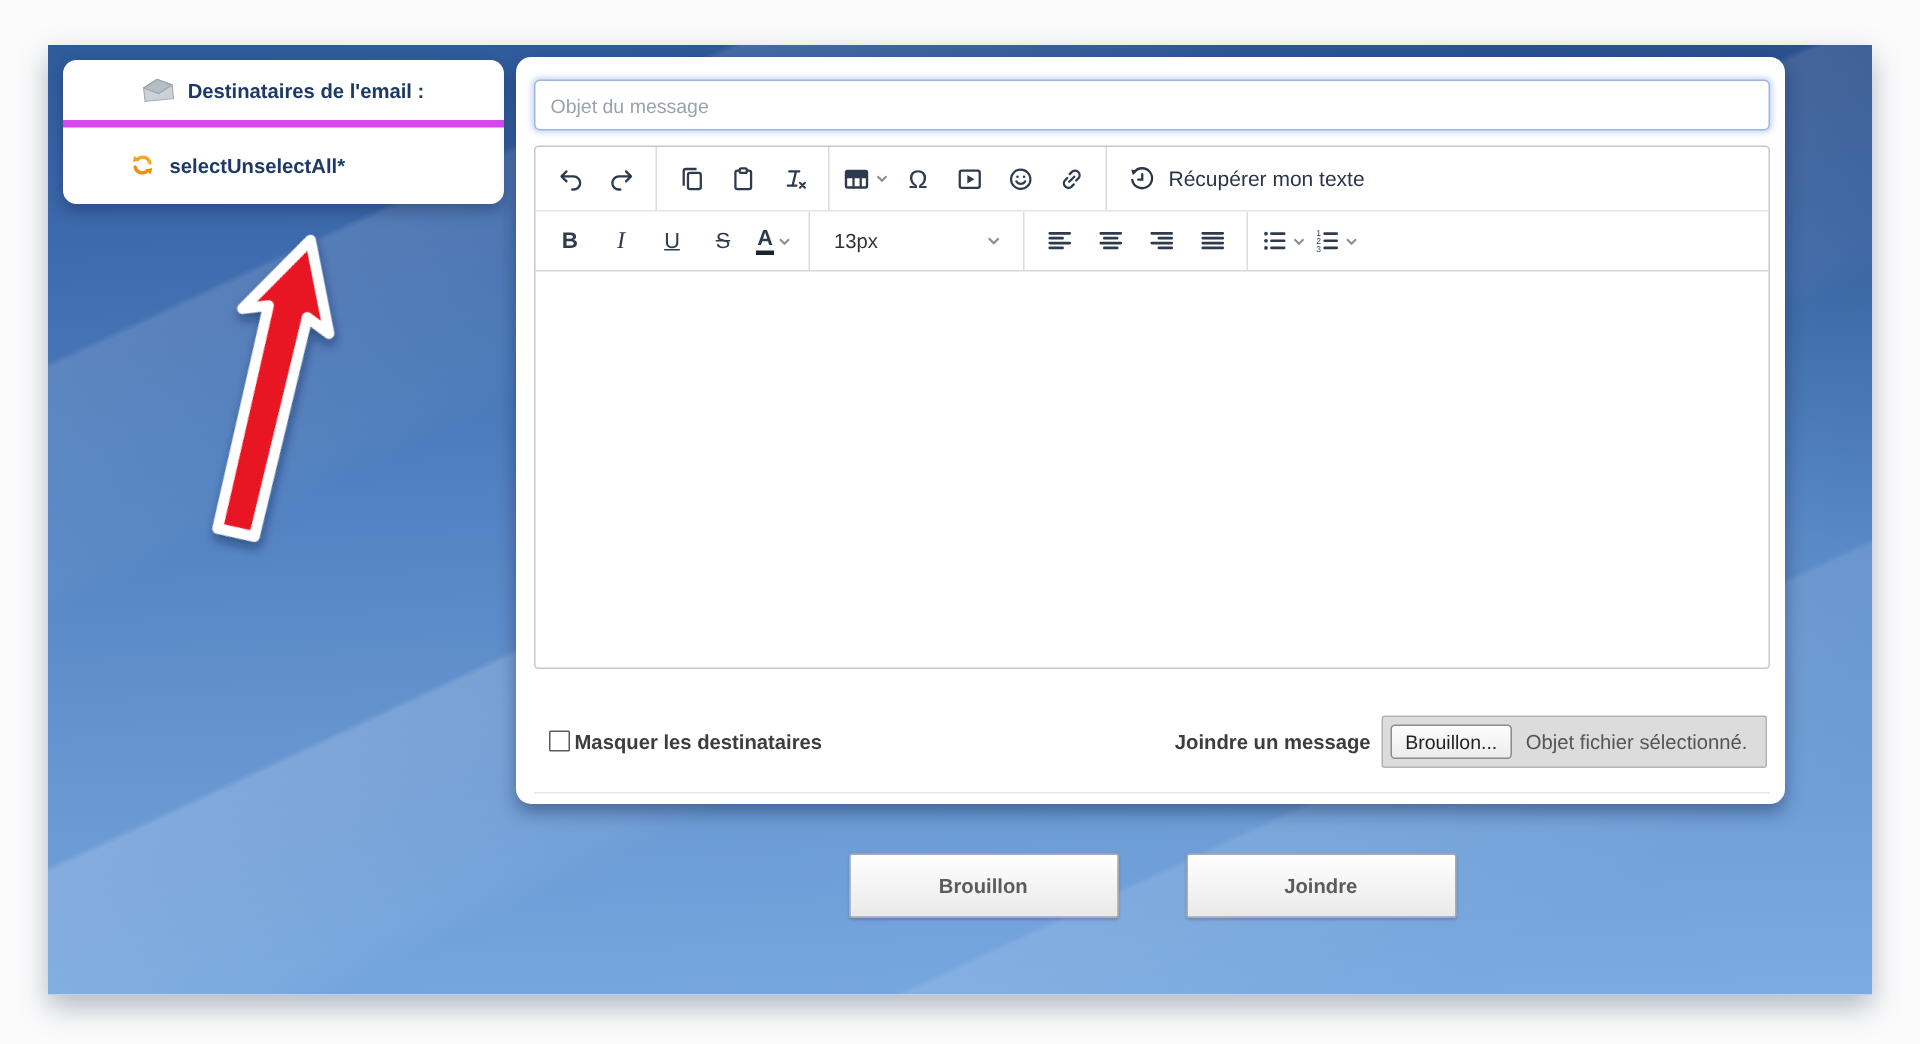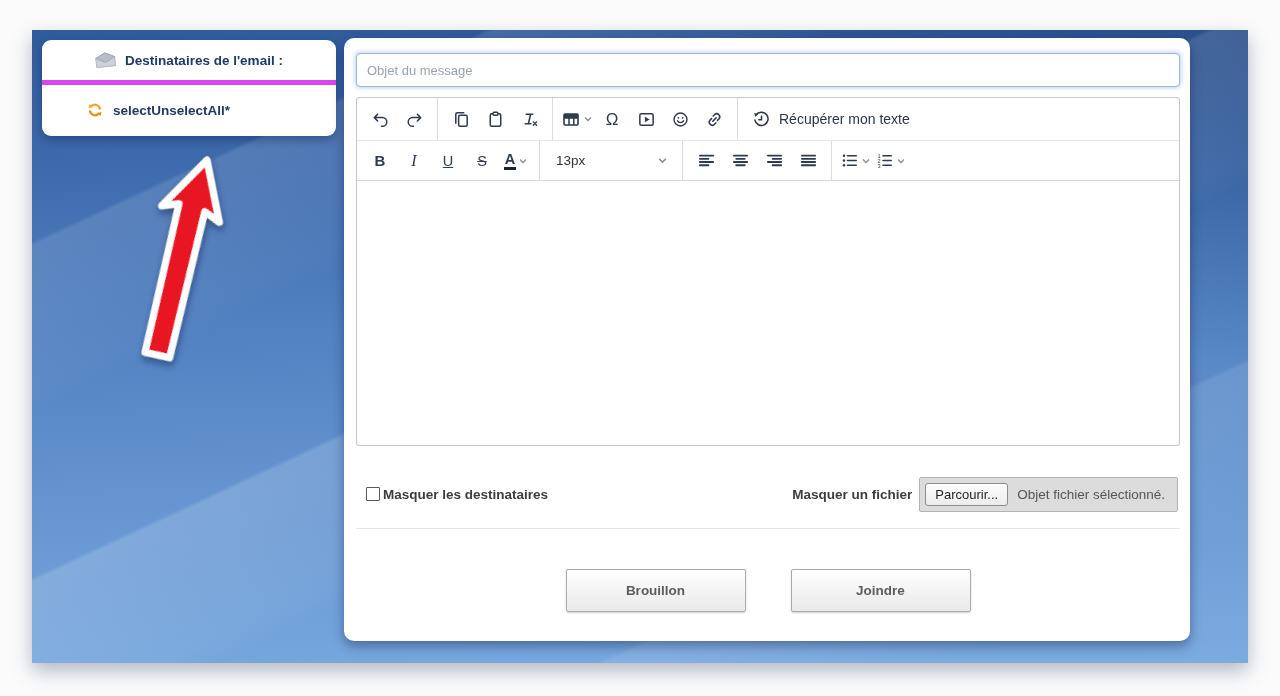--- a/index.html
+++ b/index.html
@@ -31,21 +31,21 @@
   .card-select-row {
     height:50px; display:flex; align-items:center; gap:9px; padding-left:44px;
     color:#1d3a66; font-weight:bold; font-size:13.5px; cursor:pointer;
   }
 
   
   .arrow-svg { position:absolute; left:50px; top:118px; pointer-events:none; }
 
   
   .panel {
-    position:absolute; left:312px; top:8px; width:846px; height:603px;
+    position:absolute; left:312px; top:8px; width:846px; height:498px;
     background:#fff; border-radius:10px; box-shadow:0 5px 12px rgba(8,20,60,0.4);
     padding:15px 10px 0 12px;
   }
   .subject-input {
     width:100%; height:34px; border:1px solid #9fb6dc; border-radius:4px;
     box-shadow:0 0 4px 1px rgba(110,155,225,0.45);
     padding:0 10px; font-size:13px; color:#333; outline:none;
     font-family:"Liberation Sans", sans-serif;
   }
   .subject-input::placeholder { color:#9aa3ad; }
@@ -297,23 +297,23 @@
       <div class="editor-content" contenteditable="true" style=""></div>
     </div>
 
     
     <div class="options-row">
       <div class="opt-left">
         <div class="checkbox"></div>
         <span class="opt-label">Masquer les destinataires</span>
       </div>
       <div class="opt-right">
-        <span class="opt-label">Masquer un fichier</span>
+        <span class="opt-label">Joindre un message</span>
         <div class="file-control">
-          <button class="browse-btn">Parcourir...</button>
+          <button class="browse-btn">Brouillon...</button>
           <span class="file-status">Objet fichier sélectionné.</span>
         </div>
       </div>
     </div>
 
     <div class="divider"></div>
 
     
     <div class="actions-row">
       <button class="action-btn">Brouillon</button>

